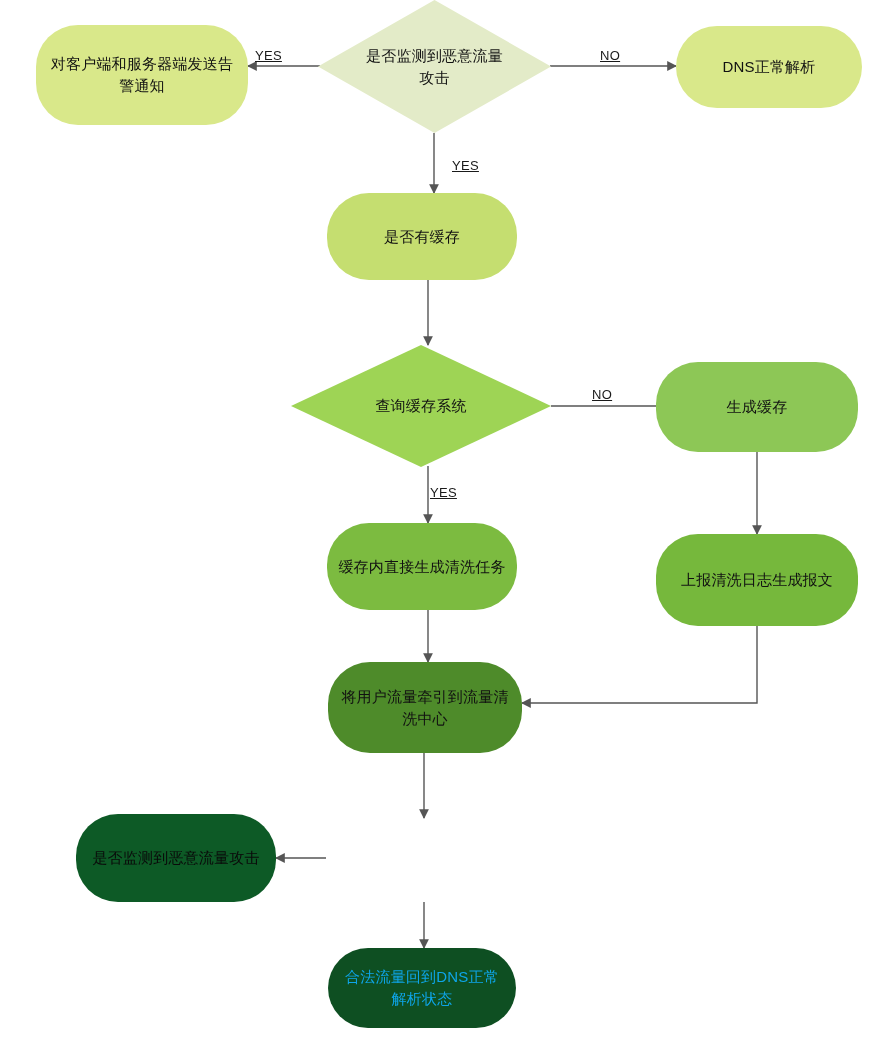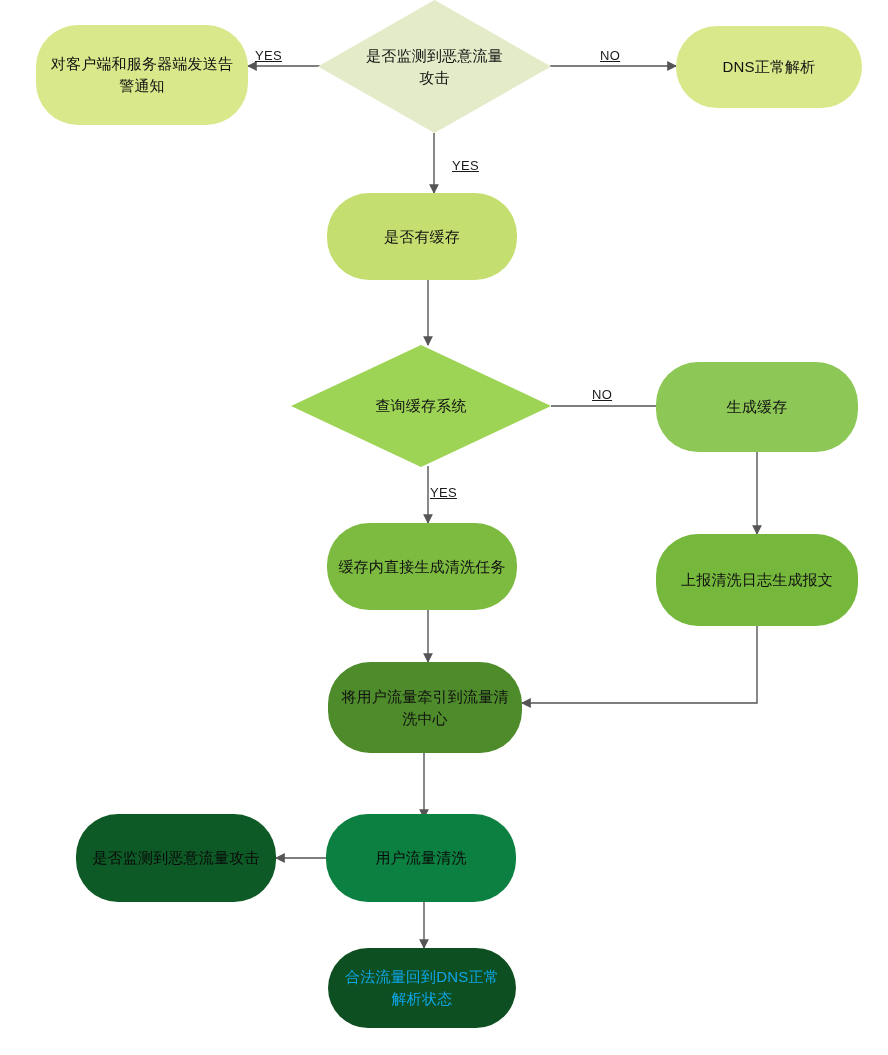--- a/index.html
+++ b/index.html
@@ -167,23 +167,20 @@
   </div>
 
   <div class="node rounded" style="left:328px; top:662px; width:194px; height:91px; background:#4e8b2a;">
     <span class="label">将用户流量牵引到流量清洗中心</span>
   </div>
 
   <div class="node rounded" style="left:76px; top:814px; width:200px; height:88px; background:#0d5a26; color:#0a0a0a;">
     <span class="label">是否监测到恶意流量攻击</span>
   </div>
 
-  <div class="node rounded" style="left:326px; top:814px; width:190px; height:88px; background:#0c8040; color:#0a0a0a;">
-    <span class="label">用户流量清洗</span>
-  </div>
 
   <div class="node rounded" style="left:328px; top:948px; width:188px; height:80px; background:#0e4f22; color:#0ea5e9;">
     <span class="label">合法流量回到DNS正常解析状态</span>
   </div>
 
   <div class="edge-label" style="left:255px; top:48px;">YES</div>
 
   <div class="edge-label" style="left:600px; top:48px;">NO</div>
 
   <div class="edge-label" style="left:452px; top:158px;">YES</div>

